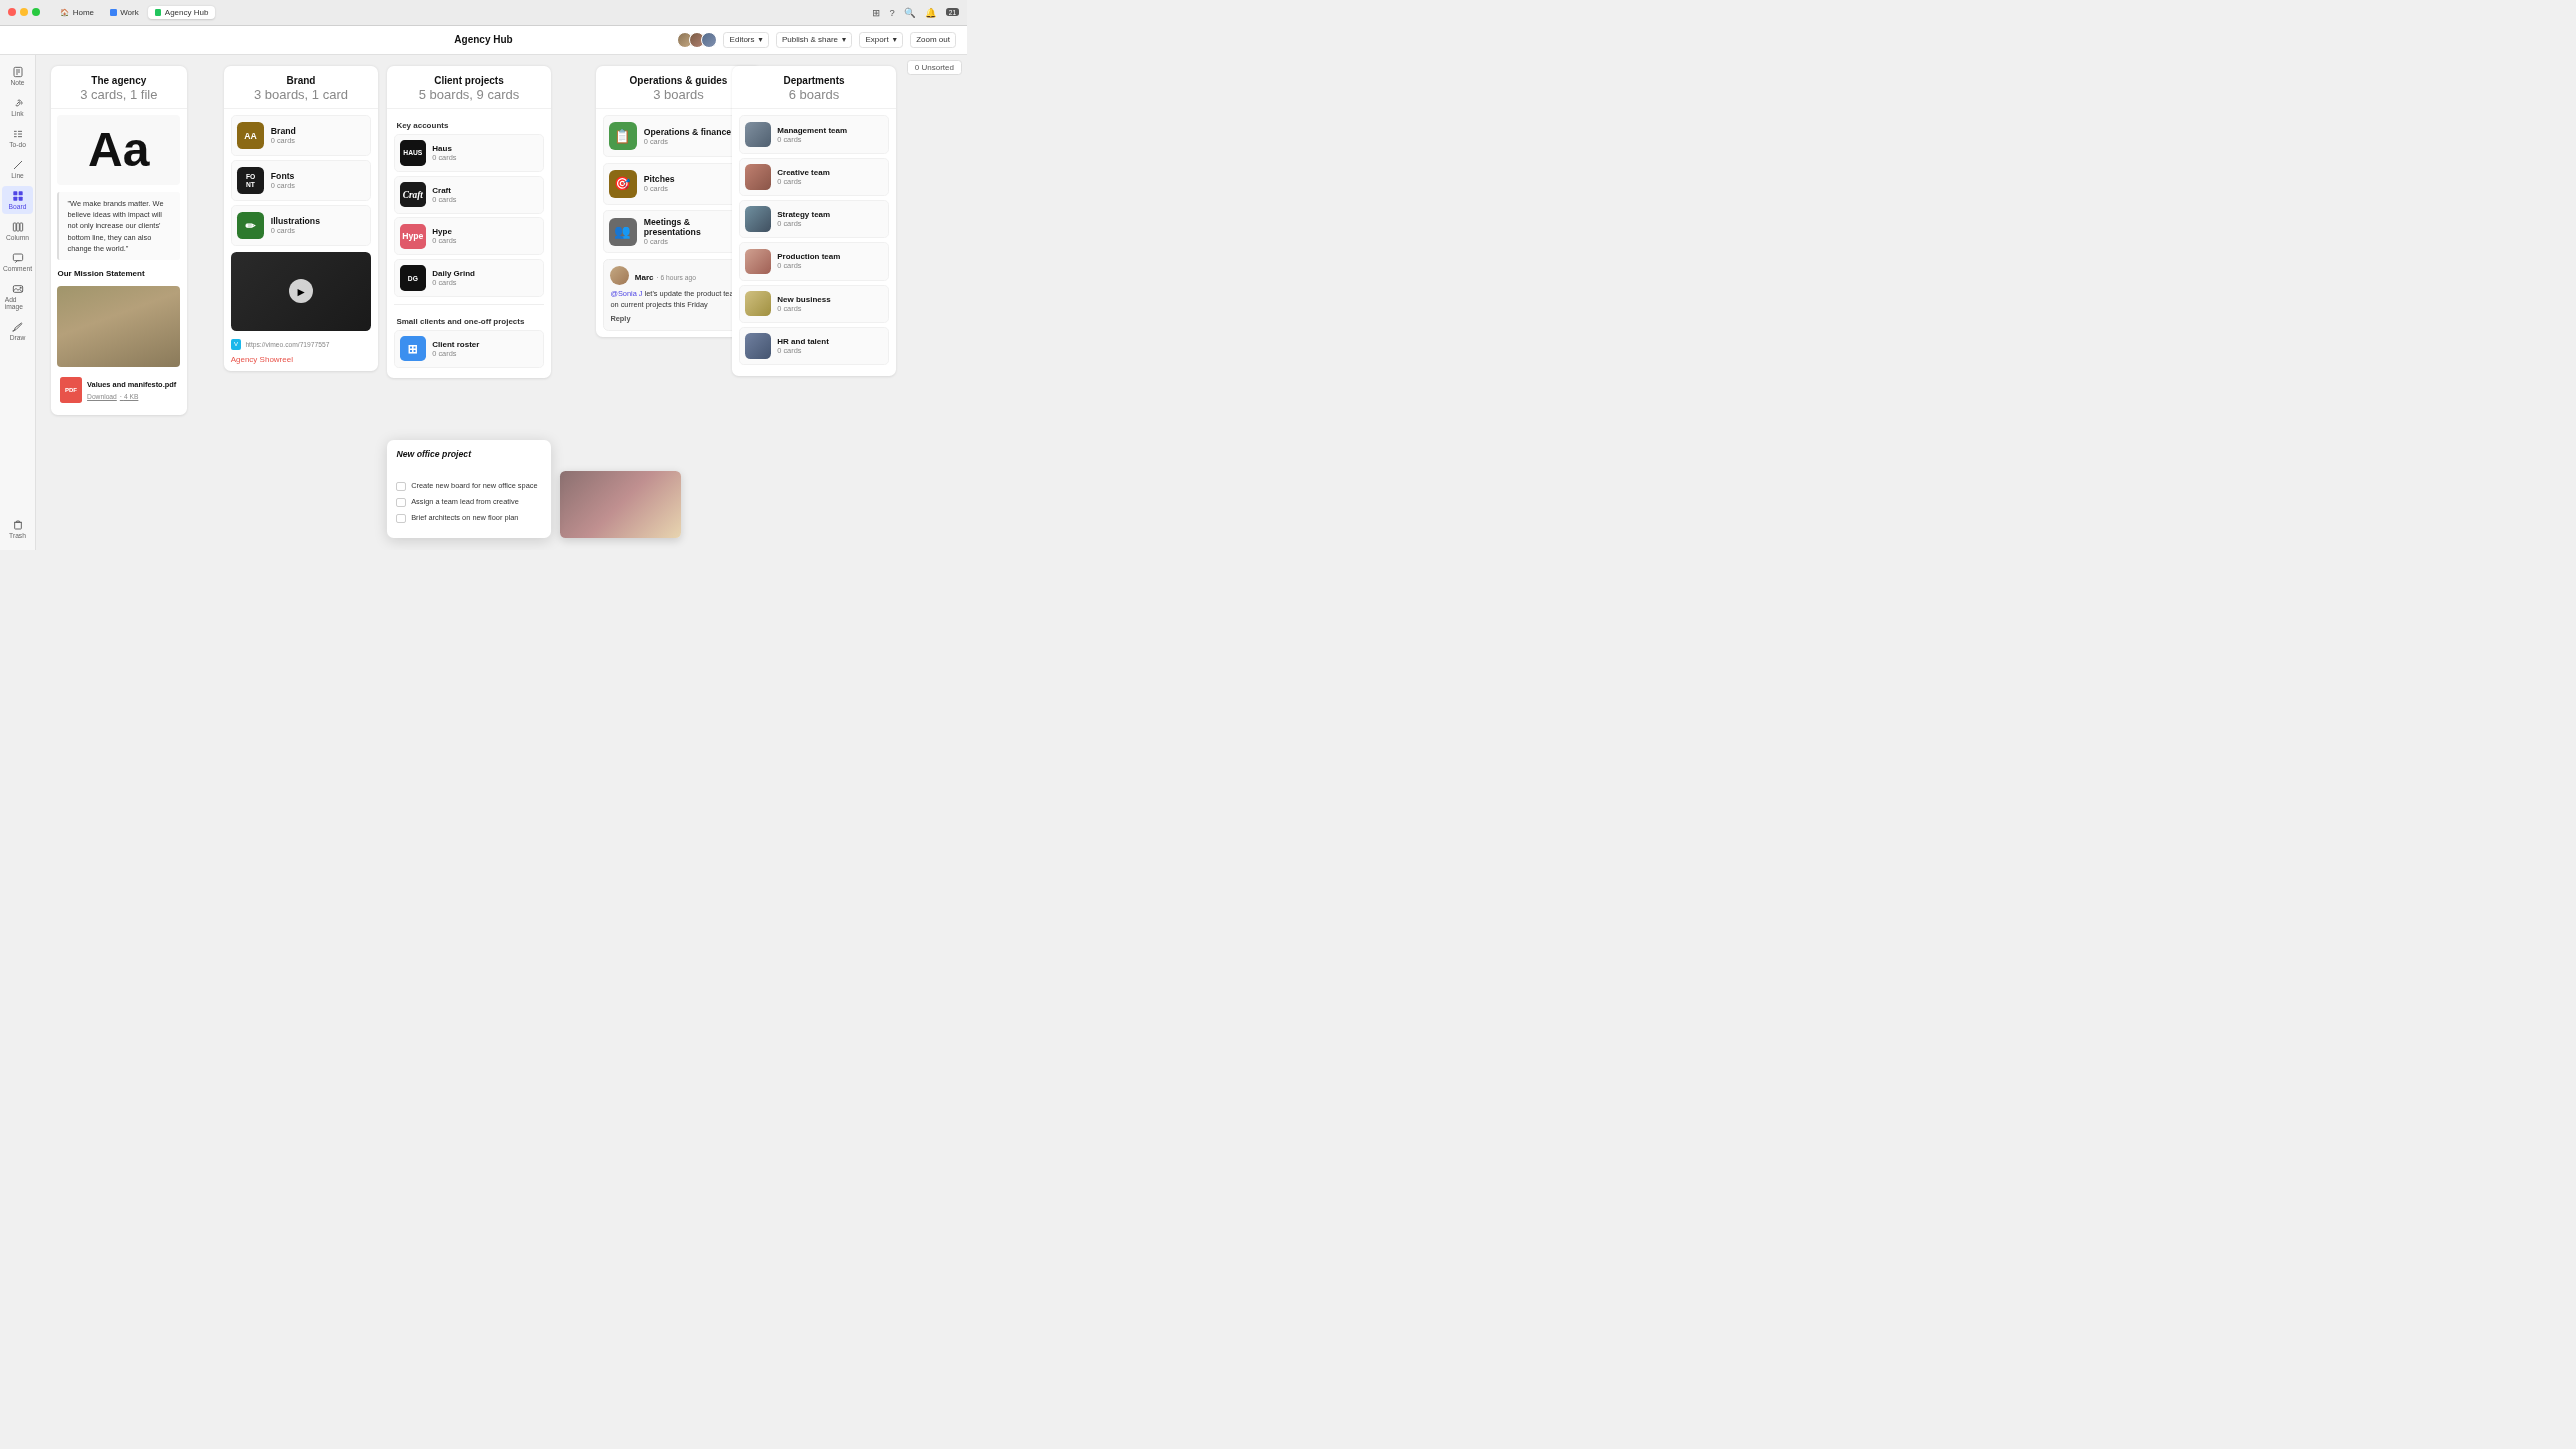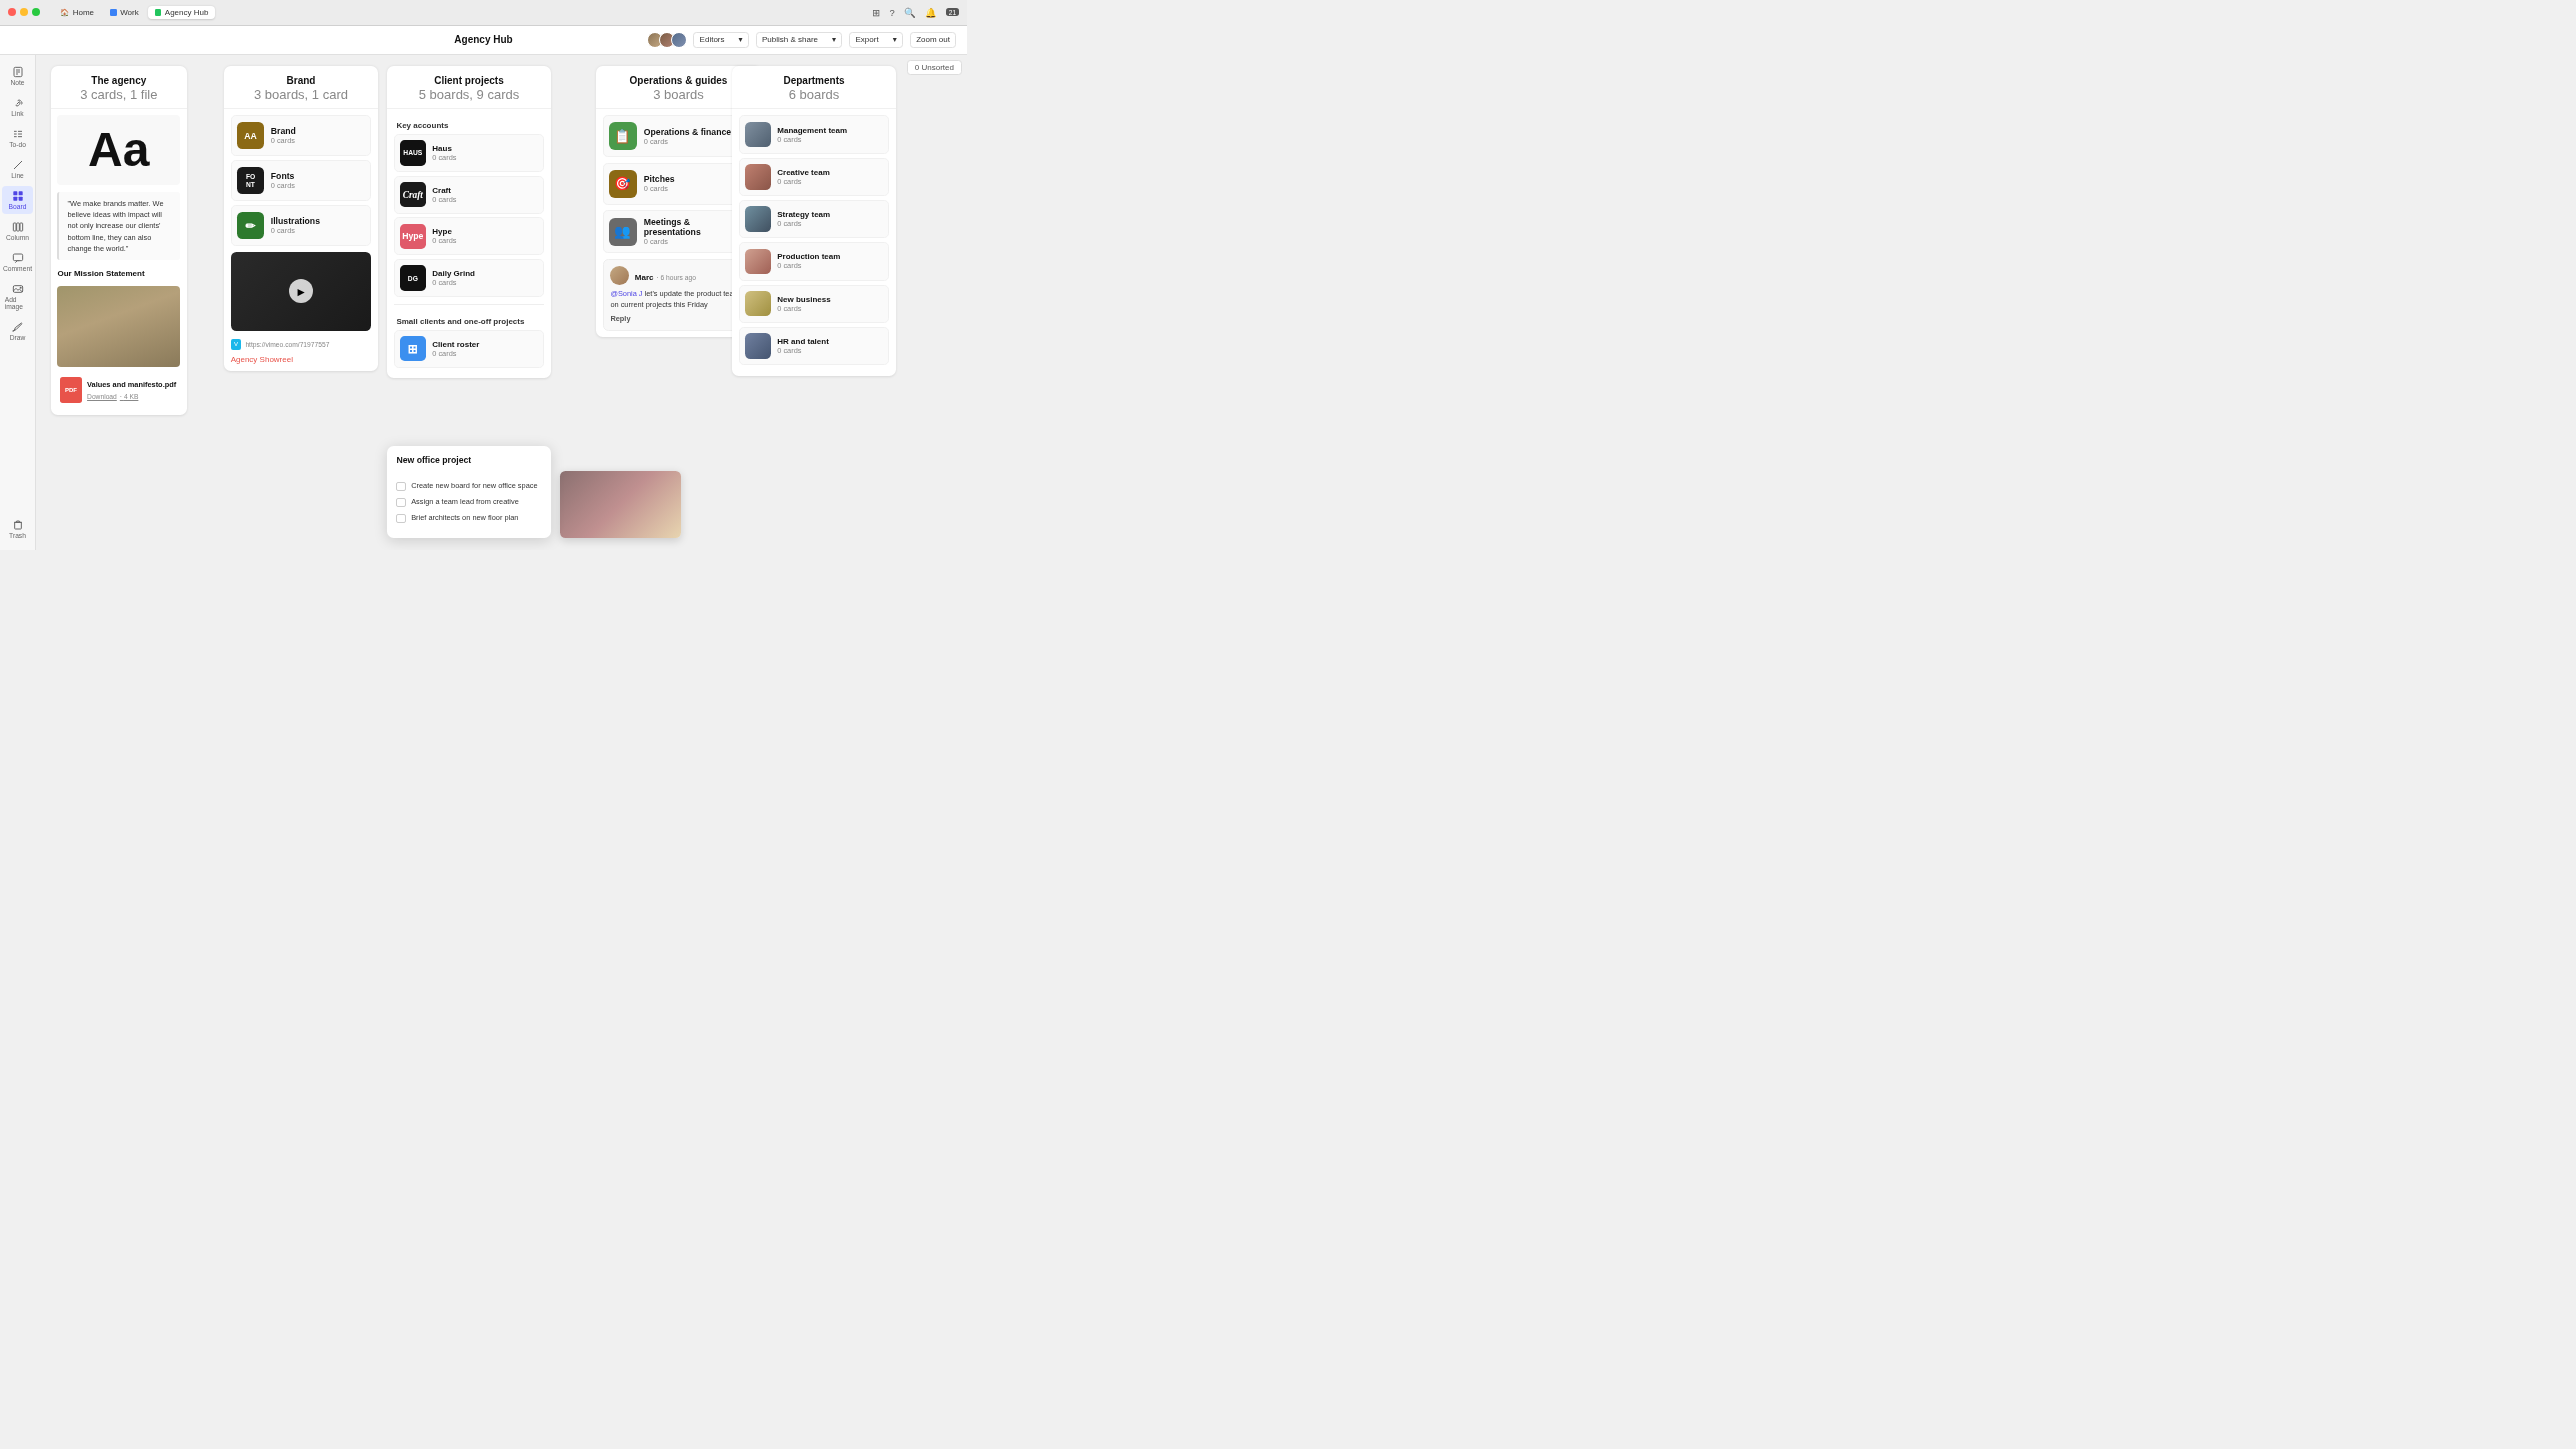--- a/index.html
+++ b/index.html
@@ -65,21 +65,21 @@
       display: flex; align-items: center; gap: 6.7px;
     }
     .avatars { display: flex; }
     .avatar-sm {
       width: 16px; height: 16px; border-radius: 50%;
       border: 1.3px solid #fff; margin-left: -4px;
       overflow: hidden; background: #ccc;
     }
     .avatar-sm:first-child { margin-left: 0; }
     .topbar-btn {
-      display: flex; align-items: center; gap: 14px;
+      display: flex; align-items: center; gap: 4px;
       font-size: 8px; color: #333; cursor: pointer;
       padding: 2.7px 5.4px; border-radius: 3.4px;
       border: 0.7px solid #e0e0e0; background: #fff;
     }
 
     
     .sidebar {
       position: absolute;
       left: 0; top: 55px;
       width: 36px; height: calc(550px - 55px);
@@ -300,21 +300,21 @@
       position: absolute;
       bottom: 12px;
       left: 351px;
       width: 164px;
       background: #fff;
       border-radius: 6.7px;
       box-shadow: 0 2.7px 13.4px rgba(0,0,0,0.15);
       padding: 9.4px;
       z-index: 20;
     }
-    .floating-title { font-size: 8.7px; font-weight: 700; color: #111; margin-bottom: 16px; }
+    .floating-title { font-size: 8.7px; font-weight: 700; color: #111; margin-bottom: 22px; font-style: italic; }
     .check-item { display: flex; align-items: flex-start; gap: 5.4px; margin-bottom: 5.4px; }
     .checkbox {
       width: 9.4px; height: 9.4px; border: 1.3px solid #ccc;
       border-radius: 2px; flex-shrink: 0; margin-top: 0.7px;
     }
     .check-label { font-size: 7.4px; color: #333; line-height: 1.4; }
 
     .floating-photo {
       position: absolute;
       bottom: 12px;

